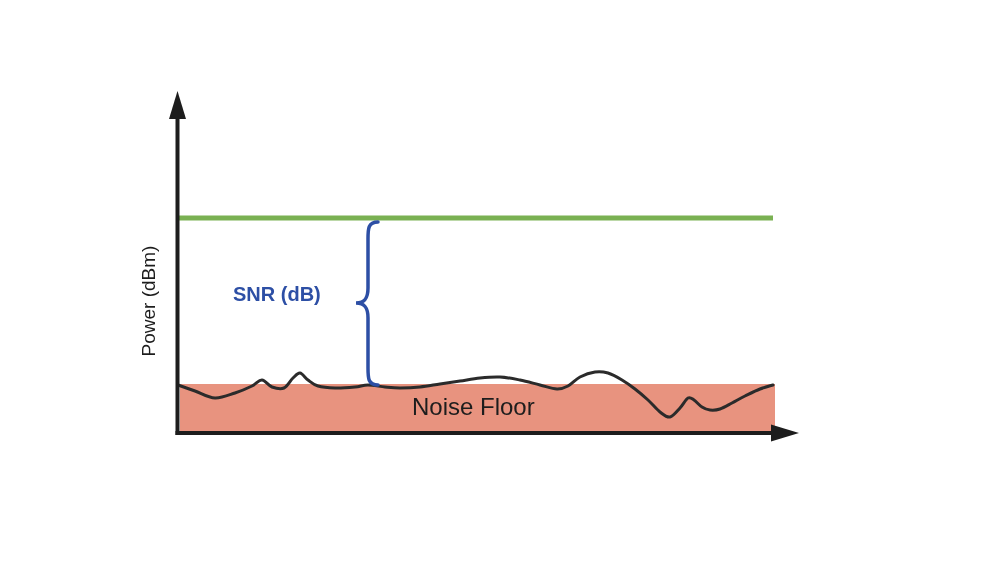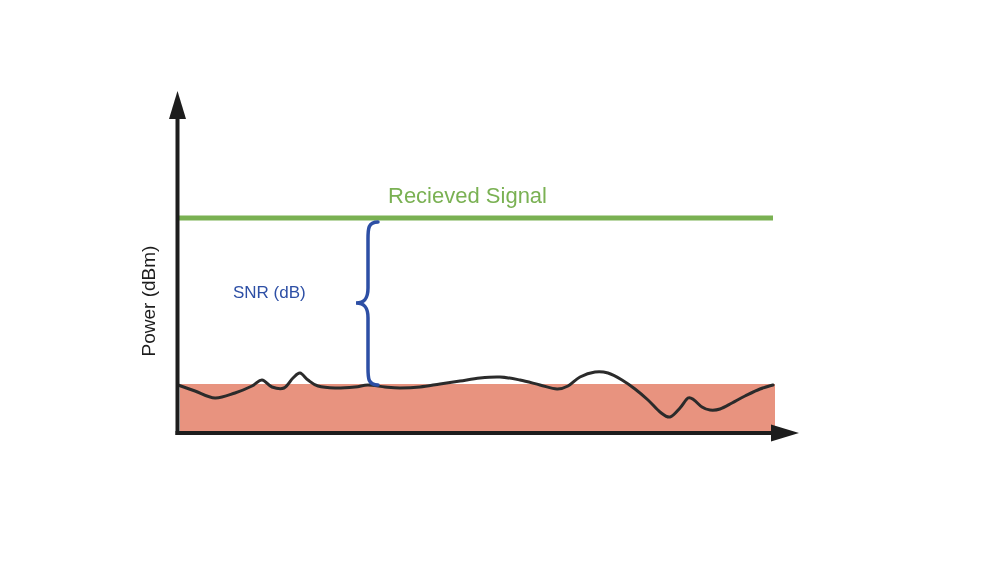--- a/index.html
+++ b/index.html
@@ -13,21 +13,21 @@
   .canvas{
     position:relative;
     width:1000px;height:562px;
     background:var(--bg);
     font-family:"Liberation Sans", sans-serif;
     overflow:hidden;
   }
   .canvas svg{position:absolute;left:0;top:0;}
   .label{position:absolute;white-space:nowrap;color:var(--ink);}
   .label-signal{left:388px;top:183px;width:180px;font-size:22px;color:var(--green);}
-  .label-snr{left:233px;top:283px;font-size:17px;color:var(--blue);}
+  .label-snr{left:233px;top:283px;font-size:20px;color:var(--blue);font-weight:bold;}
   .label-noise{left:412px;top:393px;font-size:24px;color:var(--ink);}
   .label-time{left:402px;top:441px;font-size:20px;color:var(--ink);}
   .label-power{
     left:84px;top:290px;width:130px;height:22px;
     font-size:19px;text-align:center;color:var(--ink);
     transform:rotate(-90deg);
   }
   .axis-line{stroke:var(--ink);stroke-width:4;fill:none;}
   .axis-head{fill:var(--ink);stroke:none;}
   .signal-line{stroke:var(--green);stroke-width:5;fill:none;}
@@ -50,20 +50,20 @@
 
     <path class="snr-brace" d="M 378,222 C 368,222 368,229 368,239 L 368,288 C 368,298 365,303 356,303
              C 365,303 368,308 368,318 L 368,368 C 368,378 368,385 378,385"></path>
 
     <line class="axis-line" x1="177.5" y1="435" x2="177.5" y2="116"></line>
     <polygon class="axis-head" points="177.5,91 169,119 186,119"></polygon>
     <line class="axis-line" x1="175.5" y1="433" x2="780" y2="433"></line>
     <polygon class="axis-head" points="799,433 771,424.5 771,441.5"></polygon>
   </svg>
 
-  <div class="label label-signal">Recieved Signal</div>
 
   <div class="label label-snr">SNR (dB)</div>
 
+  <div class="label label-noise">Noise Floor</div>
 
 
   <div class="label label-power">Power (dBm)</div>
 </div>
 
 </body></html>

